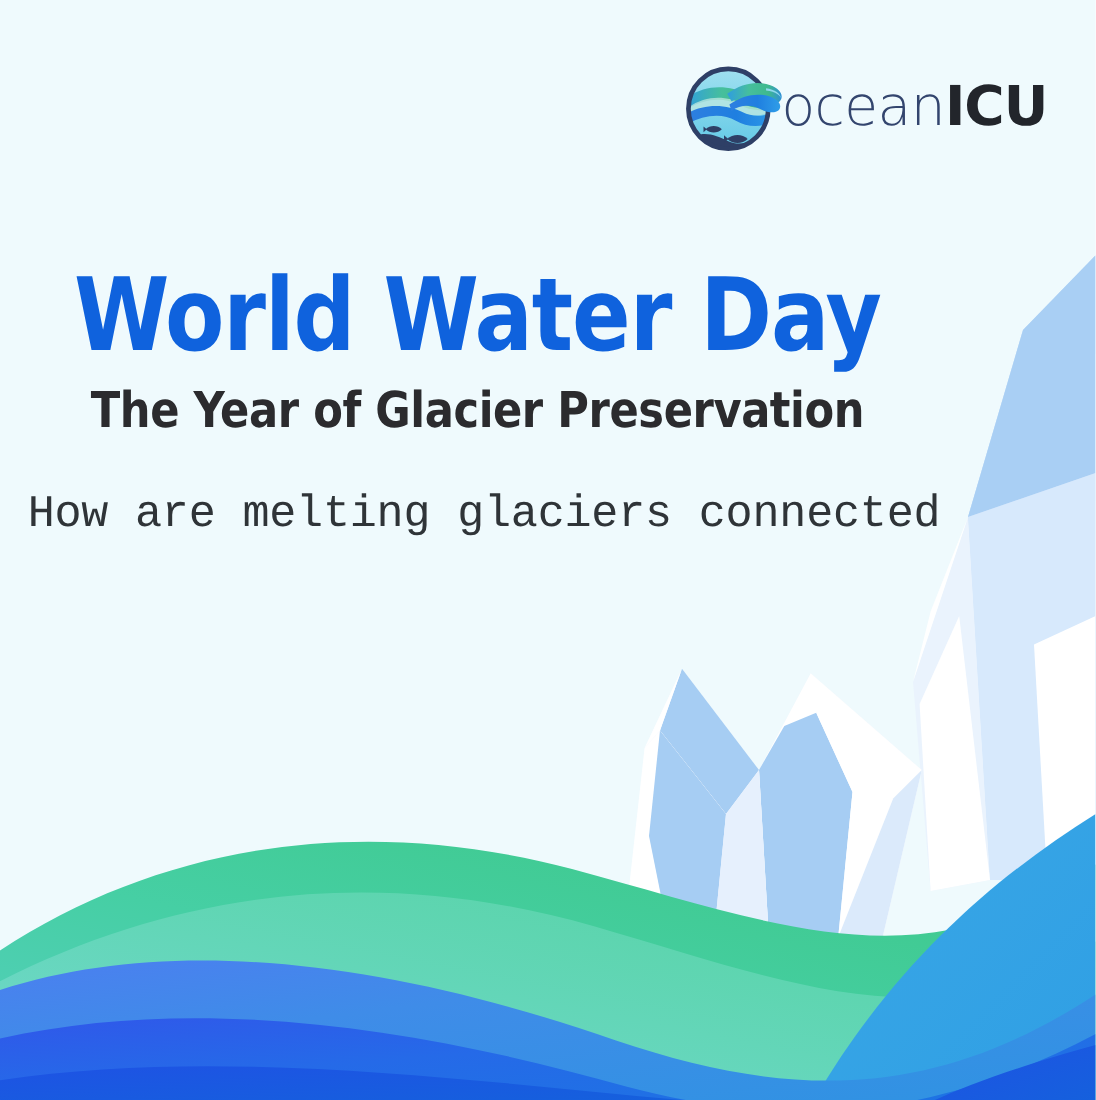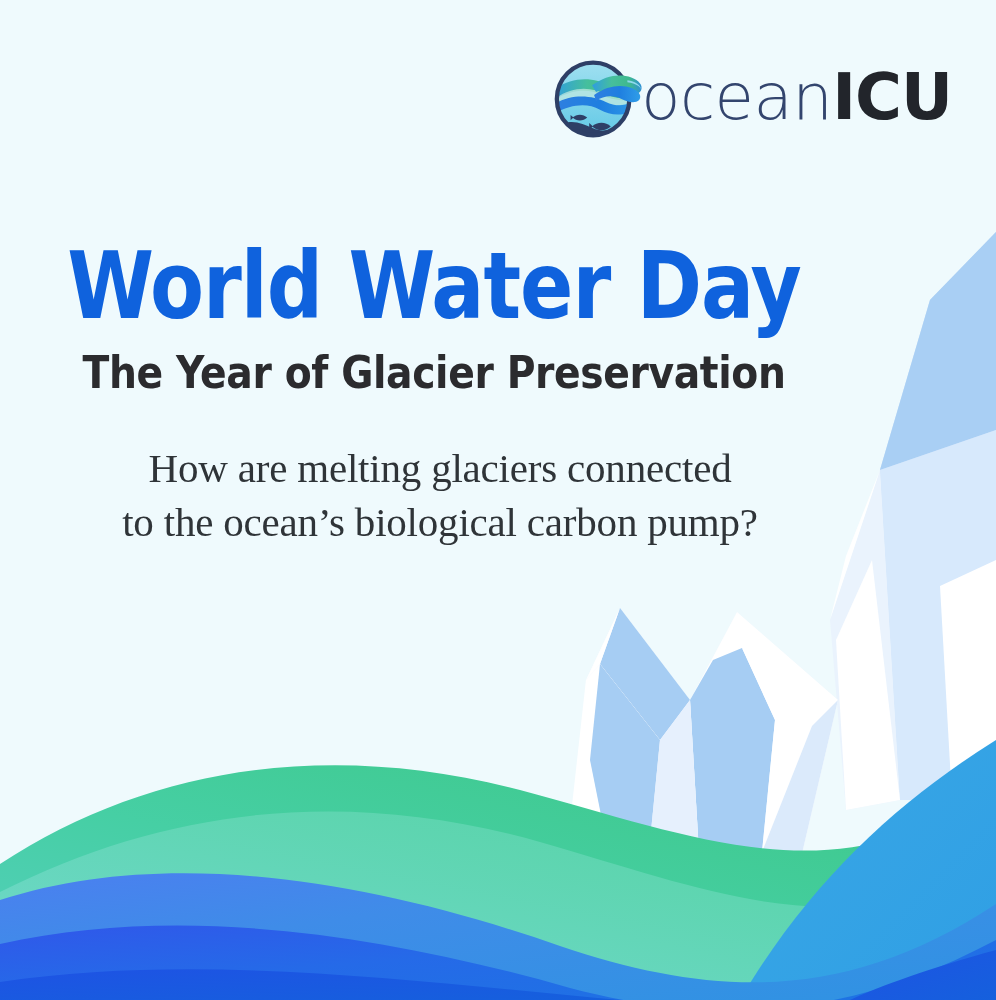--- a/index.html
+++ b/index.html
@@ -34,21 +34,21 @@
     gap: 6px;
   }
   .logo-mark {
     width: 98px;
     height: 98px;
     display: block;
     flex: none;
     margin-right: -12px;
   }
   .logo-wordmark {
-    font-size: 64px;
+    font-size: 50px;
     line-height: 1;
     letter-spacing: -0.5px;
     white-space: nowrap;
     display: flex;
     align-items: baseline;
   }
   .logo-word-ocean {
     font-weight: 300;
     color: #33456e;
     font-family: "DejaVu Sans", "Liberation Sans", sans-serif;
@@ -84,21 +84,21 @@
     font-weight: 700;
     font-size: 45px;
     line-height: 1.1;
     letter-spacing: -0.4px;
     color: #2b2b2e;
     transform: scaleX(0.97);
   }
   .question {
     margin: 44px auto 0 auto;
     width: 880px;
-    font-family: Liberation Serif, serif;
+    font-family: Liberation Mono, monospace;
     font-weight: 300;
     font-size: 41px;
     line-height: 1.32;
     letter-spacing: -0.2px;
     color: #2f3438;
     text-align: center;
   }
   .question-line { display: block; }
 </style>
 </head>
@@ -259,17 +259,16 @@
       <span class="logo-word-ocean">ocean</span>
         <span class="logo-word-icu">ICU</span>
     </div>
   </div>
 
   <div class="text-block">
     <h1 class="headline">World Water Day</h1>
     <h2 class="subhead">The Year of Glacier Preservation</h2>
     <p class="question">
       <span class="question-line">How are melting glaciers connected</span>
-      <span class="question-line">to the ocean’s biological carbon pump?</span>
     </p>
   </div>
 
 </div>
 
 </body></html>

